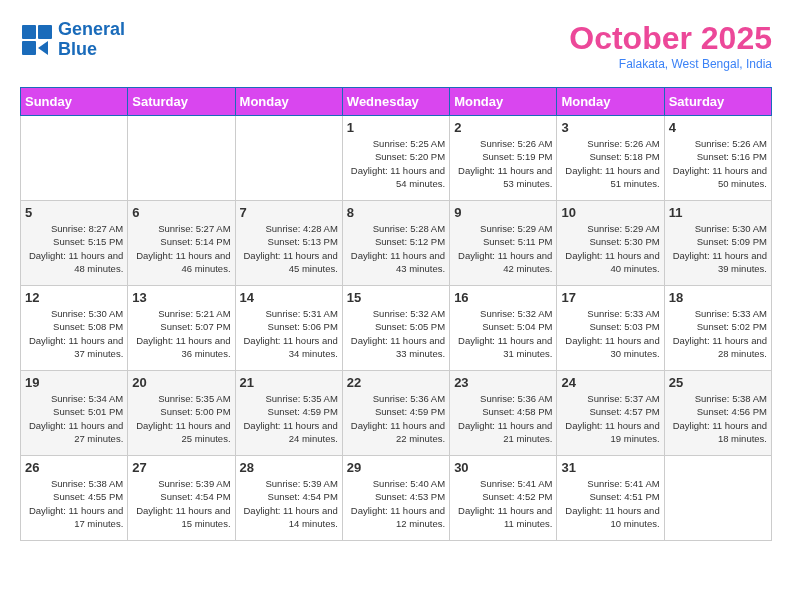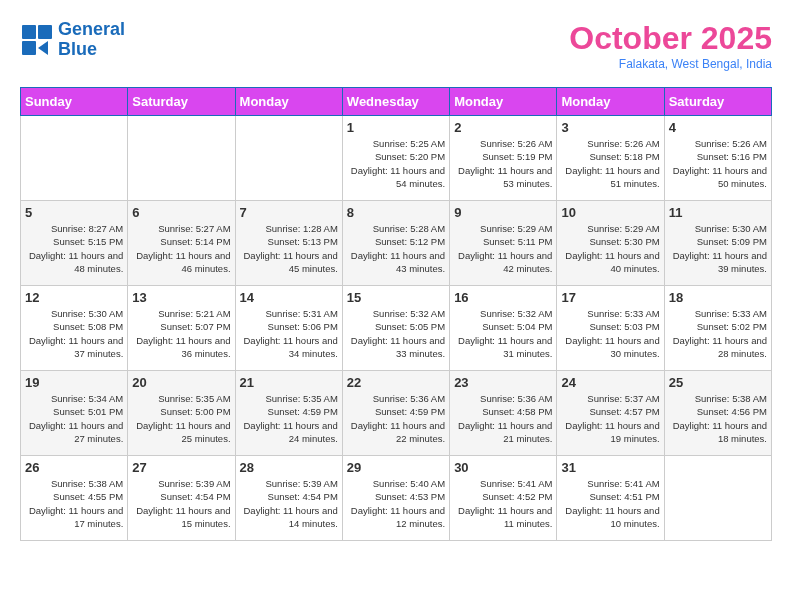--- a/index.html
+++ b/index.html
@@ -162,21 +162,21 @@
         </td>
         <td>
           <div class="day-number">6</div>
           <div class="day-info">Sunrise: 5:27 AM
 Sunset: 5:14 PM
 Daylight: 11 hours
 and 46 minutes.</div>
         </td>
         <td>
           <div class="day-number">7</div>
-          <div class="day-info">Sunrise: 1:28 AM
+          <div class="day-info">Sunrise: 4:28 AM
 Sunset: 5:13 PM
 Daylight: 11 hours
 and 45 minutes.</div>
         </td>
         <td>
           <div class="day-number">8</div>
           <div class="day-info">Sunrise: 5:28 AM
 Sunset: 5:12 PM
 Daylight: 11 hours
 and 43 minutes.</div>

